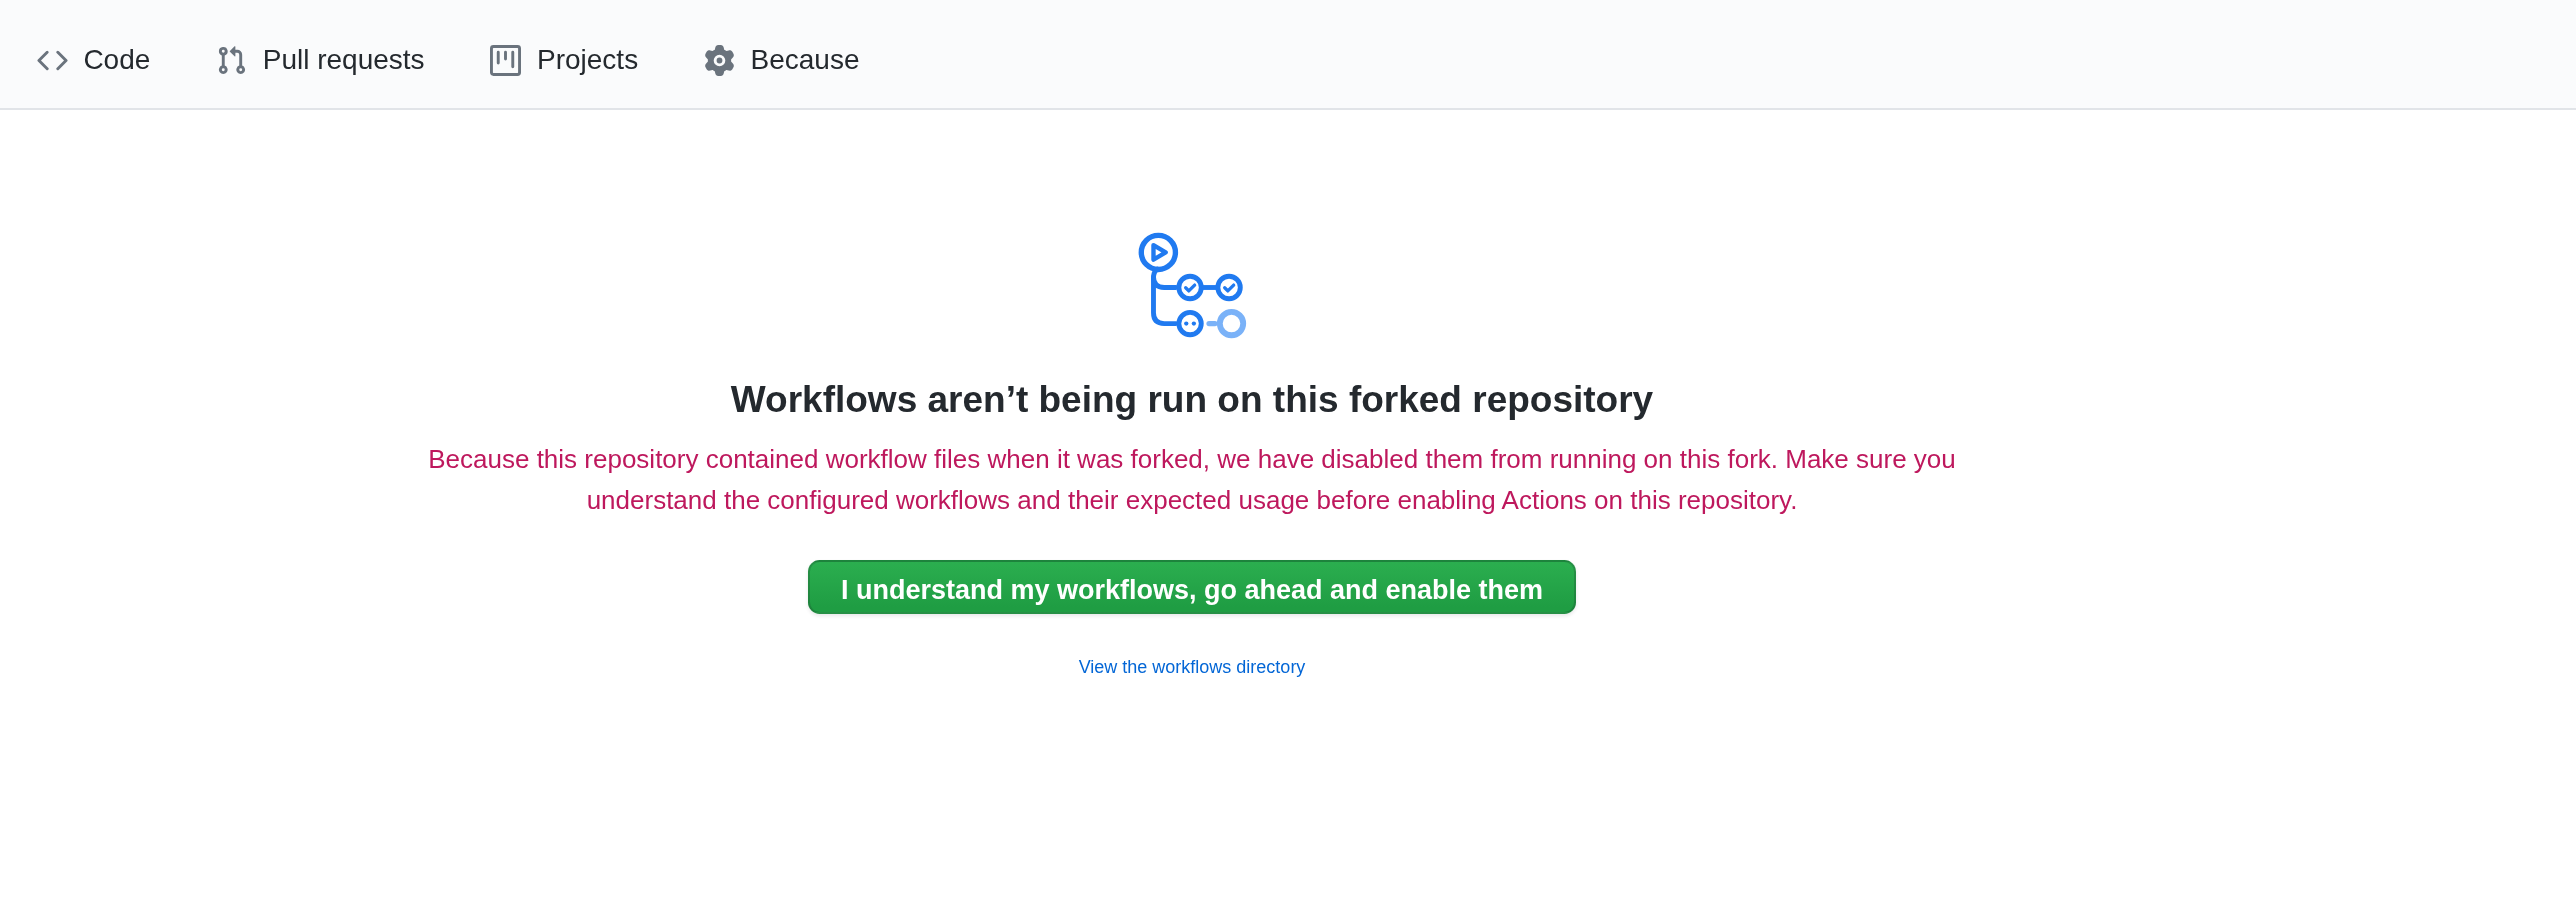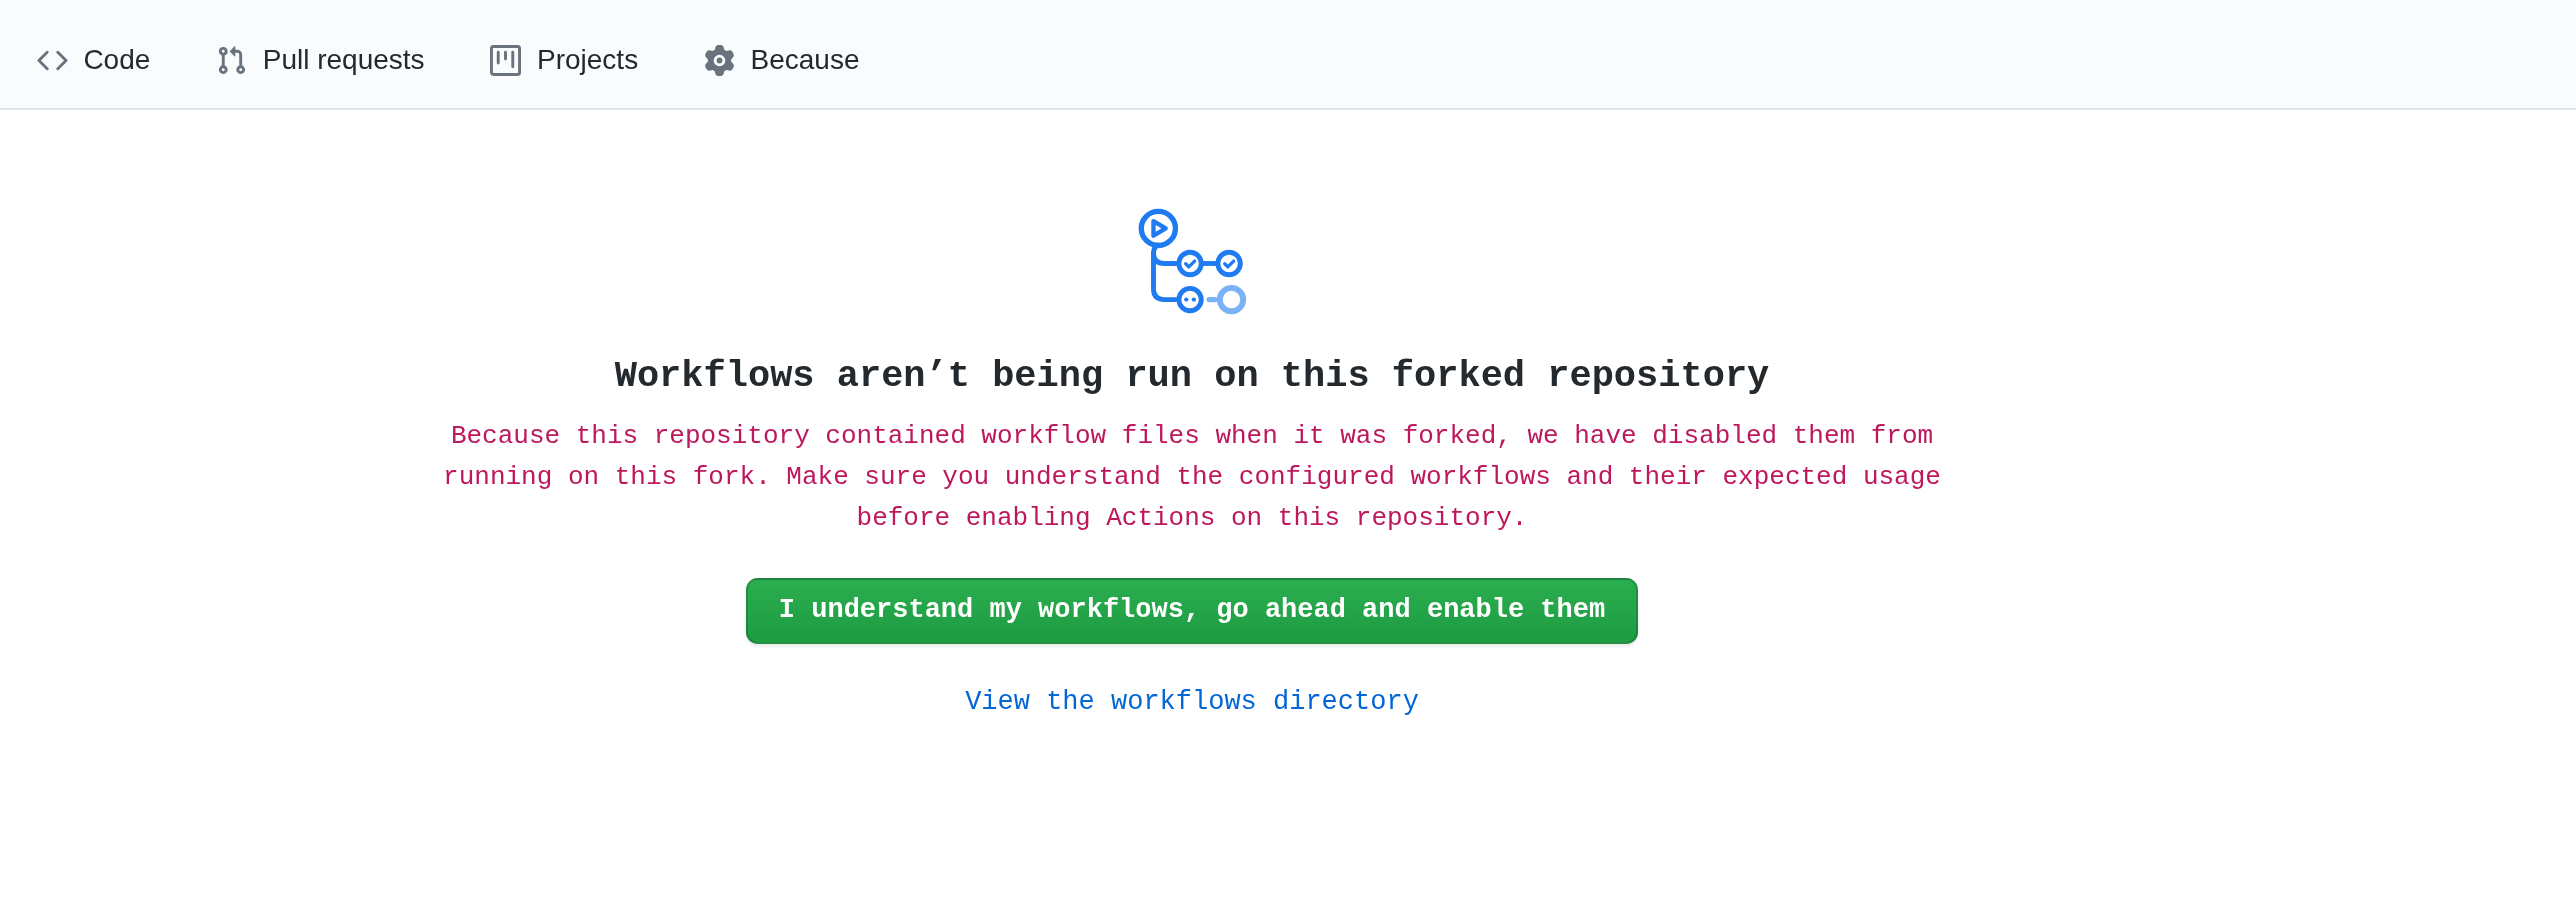--- a/index.html
+++ b/index.html
@@ -42,60 +42,59 @@
     position:absolute;
     left:0;right:0;bottom:-2px;
     height:6.8px;
     background:var(--tab_underline,#f97464);
   }
   
   .main{
     width:2384px;            
   }
   .blankslate{
-    padding-top:94px;
+    padding-top:118px;
     text-align:center;
-    font-family:Liberation Mono, monospace;
   }
   .workflow-illustration{display:inline-block;}
   .blankslate h2{
     margin:25.4px 0 0 0;
     font-size:37px;
     line-height:47px;
     font-weight:700;
     color:#24292e;
   }
   .blankslate p{
     margin:15.6px auto 0 auto;
     max-width:1593px;
     font-size:26px;
     line-height:41px;
     color:#be185d;
   }
   .btn-primary{
     display:inline-block;
     margin-top:39px;
     padding:0 31px;
-    height:66px;
+    height:54px;
     line-height:57px;
     font-family:inherit;
     font-size:27px;
     font-weight:700;
     color:#fff;
     background-color:var(--primary_button_green,#1f9d43);
     background-image:linear-gradient(-180deg,#2bae4f 0%,var(--primary_button_green,#1f9d43) 90%);
     border:2px solid rgba(27,31,35,0.2);
     border-radius:11.7px;
     cursor:pointer;
     box-shadow:0 2px 3.9px rgba(27,31,35,0.1);
   }
   .workflows-link{
     display:inline-block;
     margin-top:43px;
-    font-size:27px;
+    font-size:18px;
     color:var(--link_blue,#0366d6);
     text-decoration:none;
     cursor:pointer;
   }
 </style>
 </head>
 <body>
 
 <div class="page">
 

